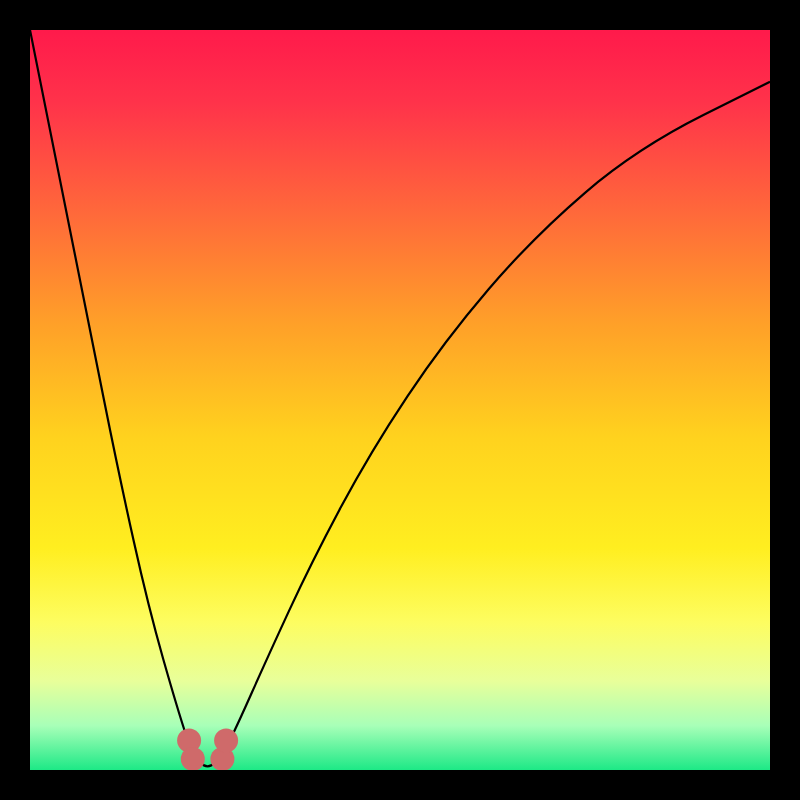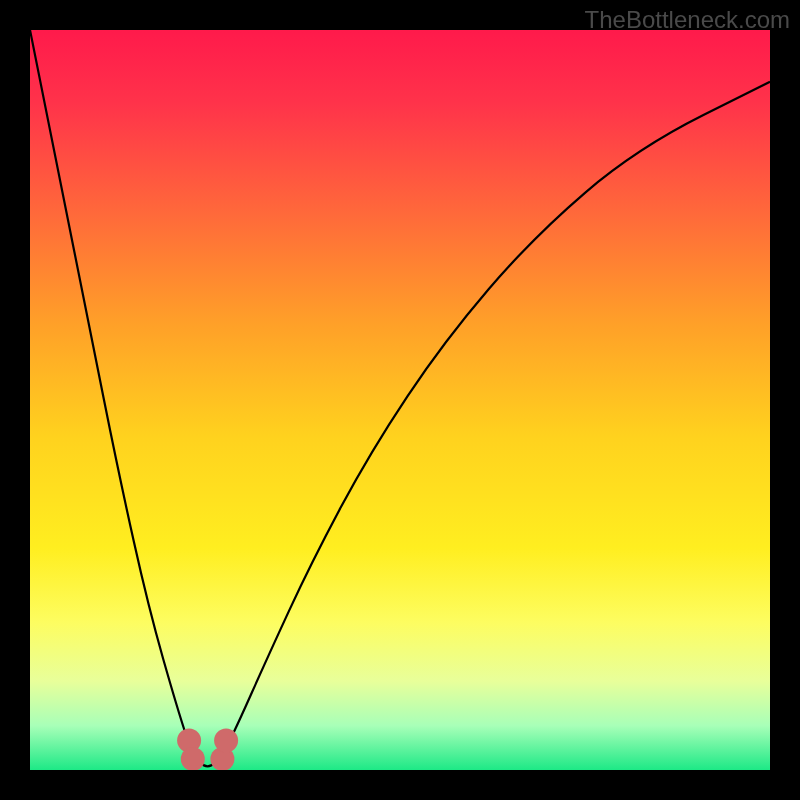--- a/index.html
+++ b/index.html
@@ -5,21 +5,20 @@
   html,body{margin:0;padding:0;width:800px;height:800px;background:#000;overflow:hidden;font-family:Arial,Helvetica,sans-serif}
   .frame{position:absolute;left:0;top:0;width:800px;height:800px;background:#000}
   .plot{position:absolute;left:30px;top:30px;width:740px;height:740px}
   .watermark{position:absolute;top:6px;right:10px;color:#4a4a4a;font-size:24px;font-weight:400;letter-spacing:0}
   svg{position:absolute;left:0;top:0}
 </style>
 </head>
 <body>
 
 <div class="frame">
-  <div class="watermark">TheBottleneck.com</div>
   <div class="plot">
     <svg id="svg" width="740" height="740" viewBox="0 0 740 740">
         <defs>
           <linearGradient id="bg" x1="0" y1="0" x2="0" y2="1">
             <stop offset="0%" stop-color="#ff1a4b"></stop>
             <stop offset="10%" stop-color="#ff334a"></stop>
             <stop offset="25%" stop-color="#ff6a3a"></stop>
             <stop offset="40%" stop-color="#ffa128"></stop>
             <stop offset="55.00000000000001%" stop-color="#ffd21e"></stop>
             <stop offset="70%" stop-color="#ffee20"></stop>

